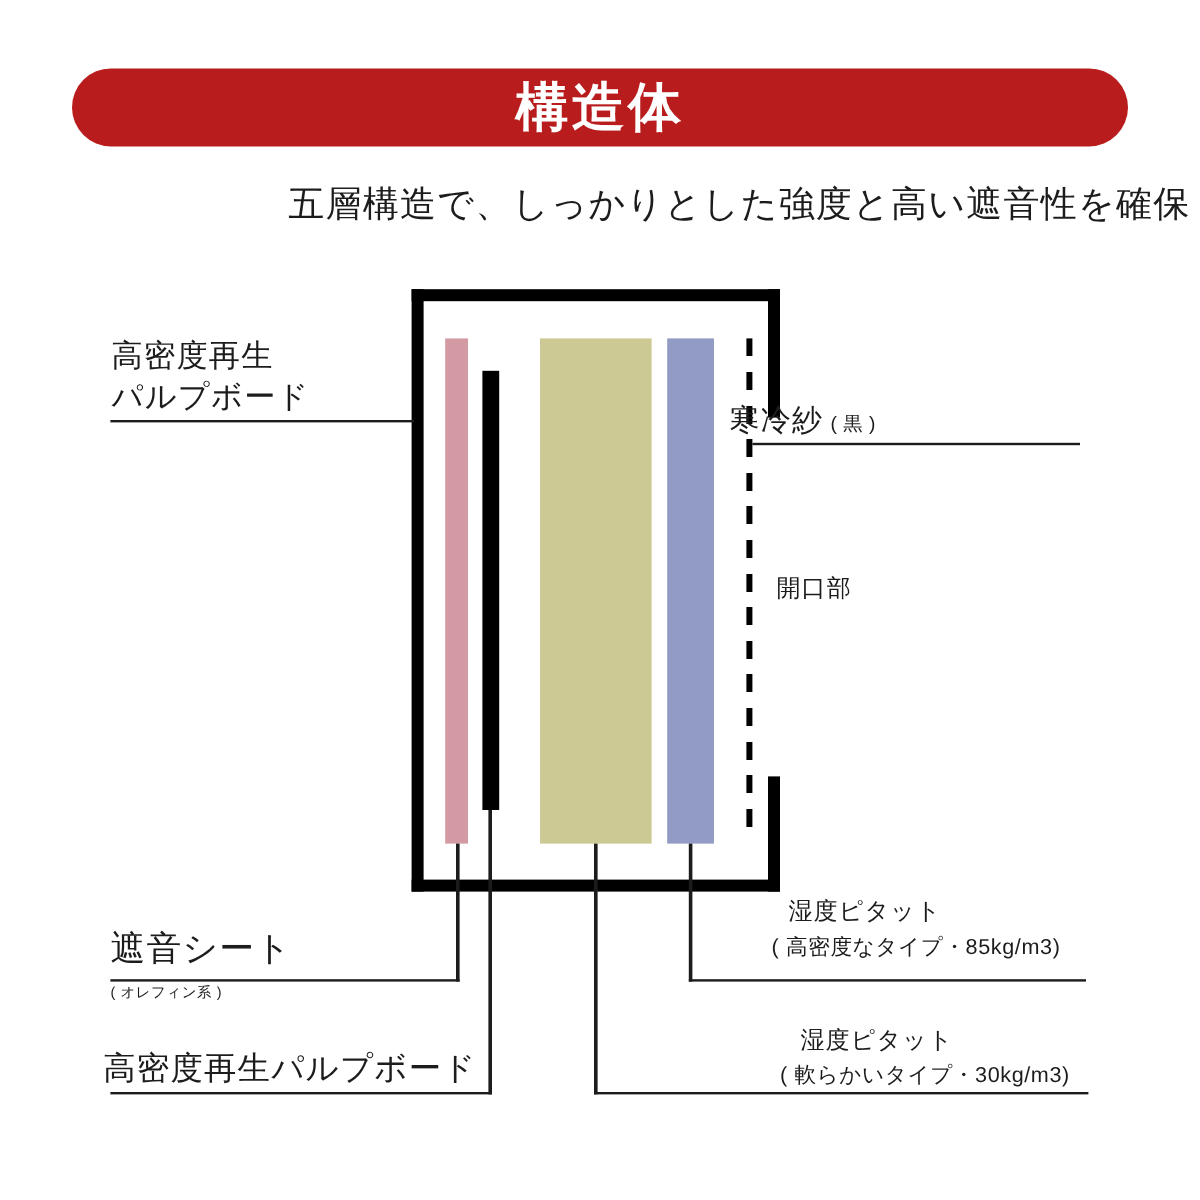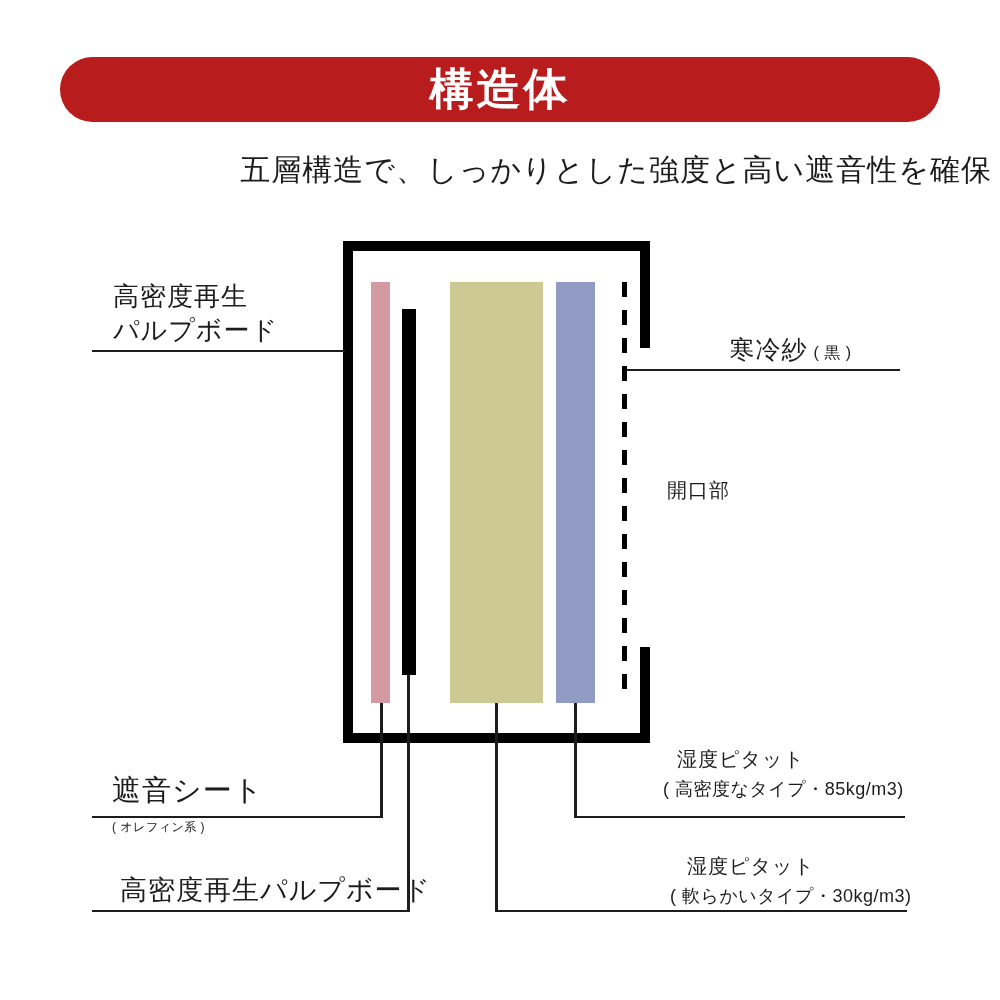--- a/index.html
+++ b/index.html
@@ -35,21 +35,21 @@
   .dashed-v {
     width: 5px;
     background: repeating-linear-gradient(to bottom, #000000 0 15px, transparent 15px 28px);
   }
 
   
   .hline { height: 2px; background: #1c1c1c; }
   .vline { width: 3px;  background: #1c1c1c; }
 
   
-  .lbl { color: #1c1c1c; white-space: nowrap; margin-left: 20px; }
+  .lbl { color: #1c1c1c; white-space: nowrap; }
   .lbl-2line { font-size: 26px; line-height: 34px; letter-spacing: 1px; }
   .baseline-row { display: flex; align-items: baseline; }
   .main-lg { font-size: 20px; letter-spacing: 1px; }
   .main-md { font-size: 25px; letter-spacing: 1px; }
   .sub-sm  { font-size: 12px; letter-spacing: 0.5px; }
   .sub-xs  { font-size: 16px; letter-spacing: 0.5px; }
   .stack-sub { font-size: 18px; letter-spacing: 0.5px; margin-top: 4px; }
 </style>
 </head>
 <body>
@@ -88,33 +88,33 @@
   <div class="abs hline" style="left:495px; top:910px; width:412px;"></div>
 
   <div class="abs vline" style="left:574px; top:703px; height:115px;"></div>
   <div class="abs hline" style="left:574px; top:816px; width:331px;"></div>
 
   <div class="abs lbl lbl-2line" style="left:93px; top:279px;">
     <div>高密度再生</div>
     <div>パルプボード</div>
   </div>
 
-  <div class="abs lbl baseline-row" style="left:628px; top:333px; width:285px; justify-content:center; gap:6px;">
+  <div class="abs lbl baseline-row" style="left:608px; top:333px; width:285px; justify-content:flex-start; gap:6px;">
     <span class="main-md">寒冷紗</span>
     <span class="sub-xs">( 黒 )</span>
   </div>
 
   <div class="abs lbl" style="left:647px; top:477px; font-size:20px; letter-spacing:1px;">開口部</div>
 
   <div class="abs lbl baseline-row" style="left:92px; top:771px; gap:8px;flex-direction:column;">
     <span class="main-lg" style="font-size:29px;">遮音シート</span>
     <span class="sub-sm">( オレフィン系 )</span>
   </div>
 
-  <div class="abs lbl" style="left:100px; top:872px; font-size:27px; letter-spacing:1px;">高密度再生パルプボード</div>
+  <div class="abs lbl" style="left:86px; top:872px; font-size:27px; letter-spacing:1px;">高密度再生パルプボード</div>
 
   <div class="abs lbl" style="left:643px; top:746px;">
     <div class="main-lg" style="padding-left:14px;">湿度ピタット</div>
     <div class="stack-sub">( 高密度なタイプ・85kg/m3)</div>
   </div>
 
   <div class="abs lbl" style="left:650px; top:853px;">
     <div class="main-lg" style="padding-left:17px;">湿度ピタット</div>
     <div class="stack-sub">( 軟らかいタイプ・30kg/m3)</div>
   </div>

